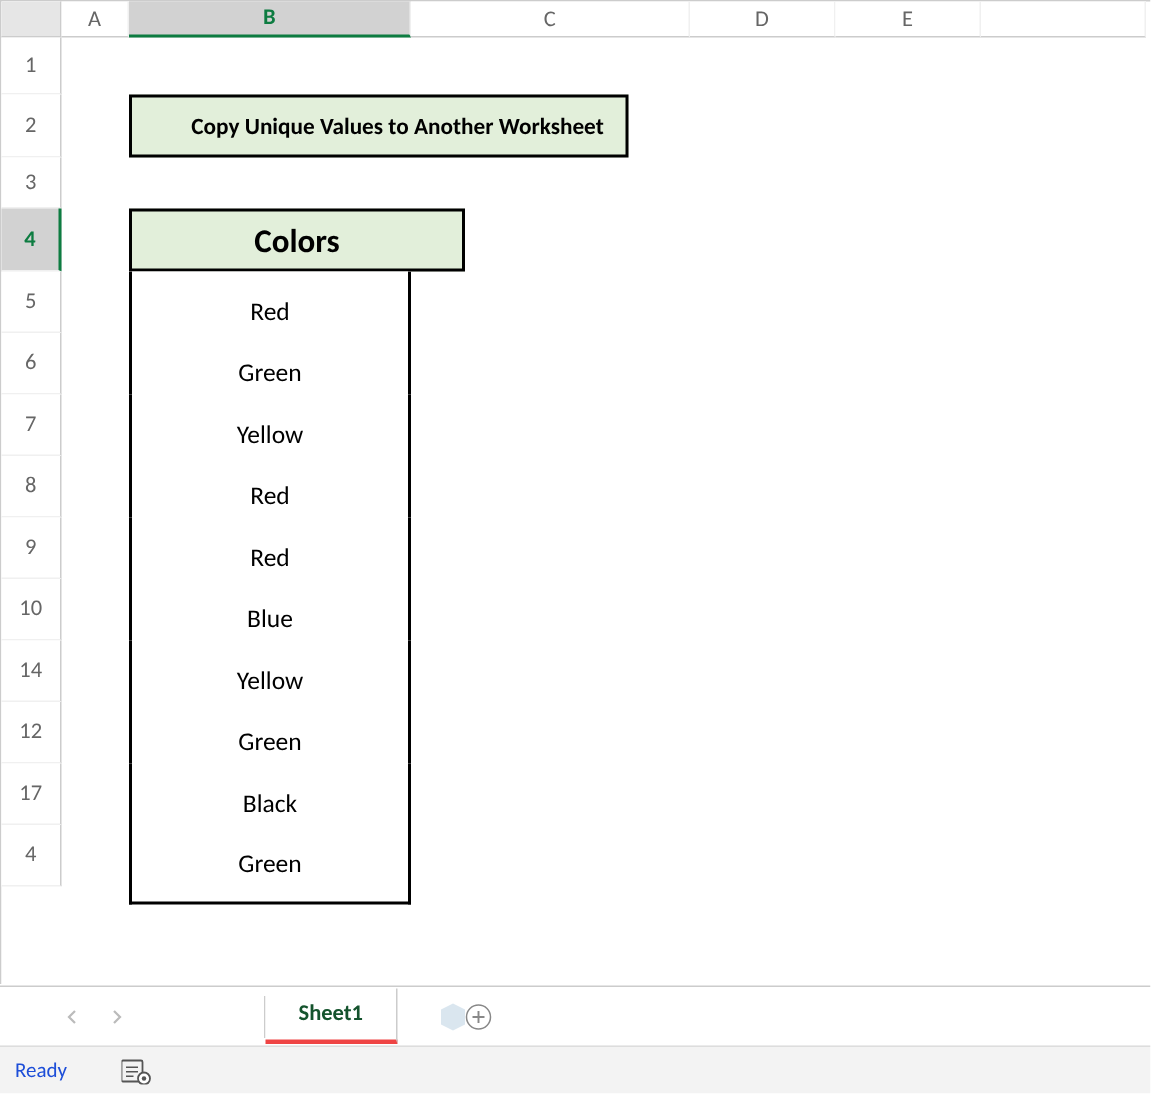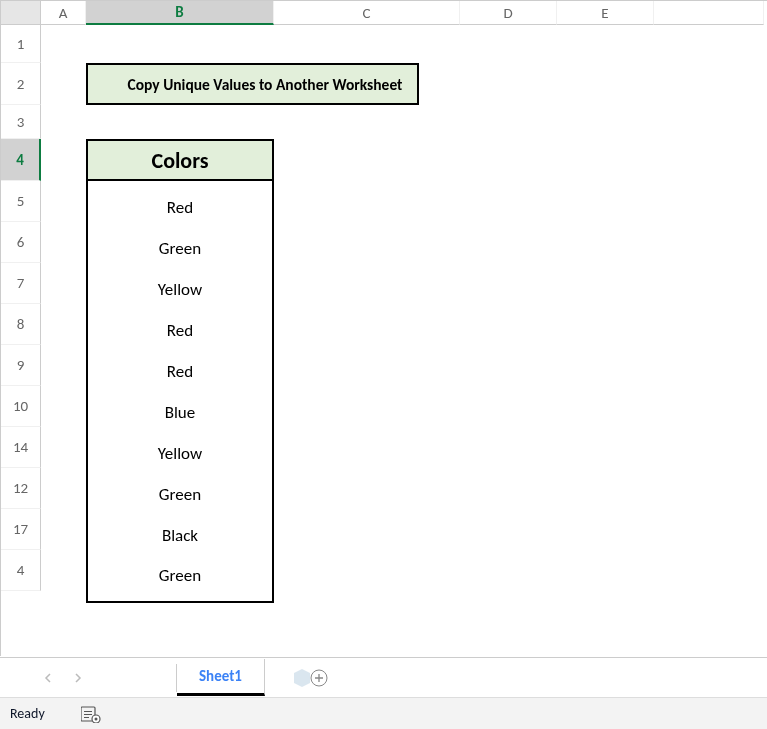--- a/index.html
+++ b/index.html
@@ -96,21 +96,21 @@
       justify-content: center;
       font-weight: bold;
       font-size: 15.5px;
       color: #000;
       padding-left: 25px;
     }
     .table-header {
       position: absolute;
       left: 45px;
       top: 114px;
-      width: 188px;
+      width: 224px;
       height: 42px;
       background: #e2efda;
       border: 2px solid #000;
       display: flex;
       align-items: center;
       justify-content: center;
       font-weight: bold;
       font-size: 22px;
       color: #000;
     }
@@ -155,23 +155,23 @@
     .sheet-tab {
       padding: 8px 22px;
       font-size: 15px;
       color: #444;
       border-right: 1px solid #ccc;
       cursor: pointer;
       background: #fff;
       position: relative;
     }
     .sheet-tab.active {
-      color: #3b82f6;
+      color: #14532d;
       font-weight: bold;
-      border-bottom: 3px solid #000000;
+      border-bottom: 3px solid #ef4444;
       background: #fff;
     }
     .tab-divider {
       width: 1px;
       height: 28px;
       background: #ccc;
       margin-left: 80px;
     }
     .add-sheet {
       width: 36px;
@@ -187,21 +187,21 @@
       bottom: 0;
       left: 0;
       width: 100%;
       height: 32px;
       display: flex;
       align-items: center;
       padding-left: 10px;
       background: #f3f3f3;
       border-top: 1px solid #ddd;
       font-size: 14px;
-      color: #0f172a;
+      color: #1d4ed8;
     }
     .status-text { margin-right: 36px; }
     .macro-icon { display: flex; align-items: center; }
     .watermark {
       position: absolute;
       bottom: 40px;
       left: 290px;
       display: flex;
       align-items: center;
       opacity: 0.22;

